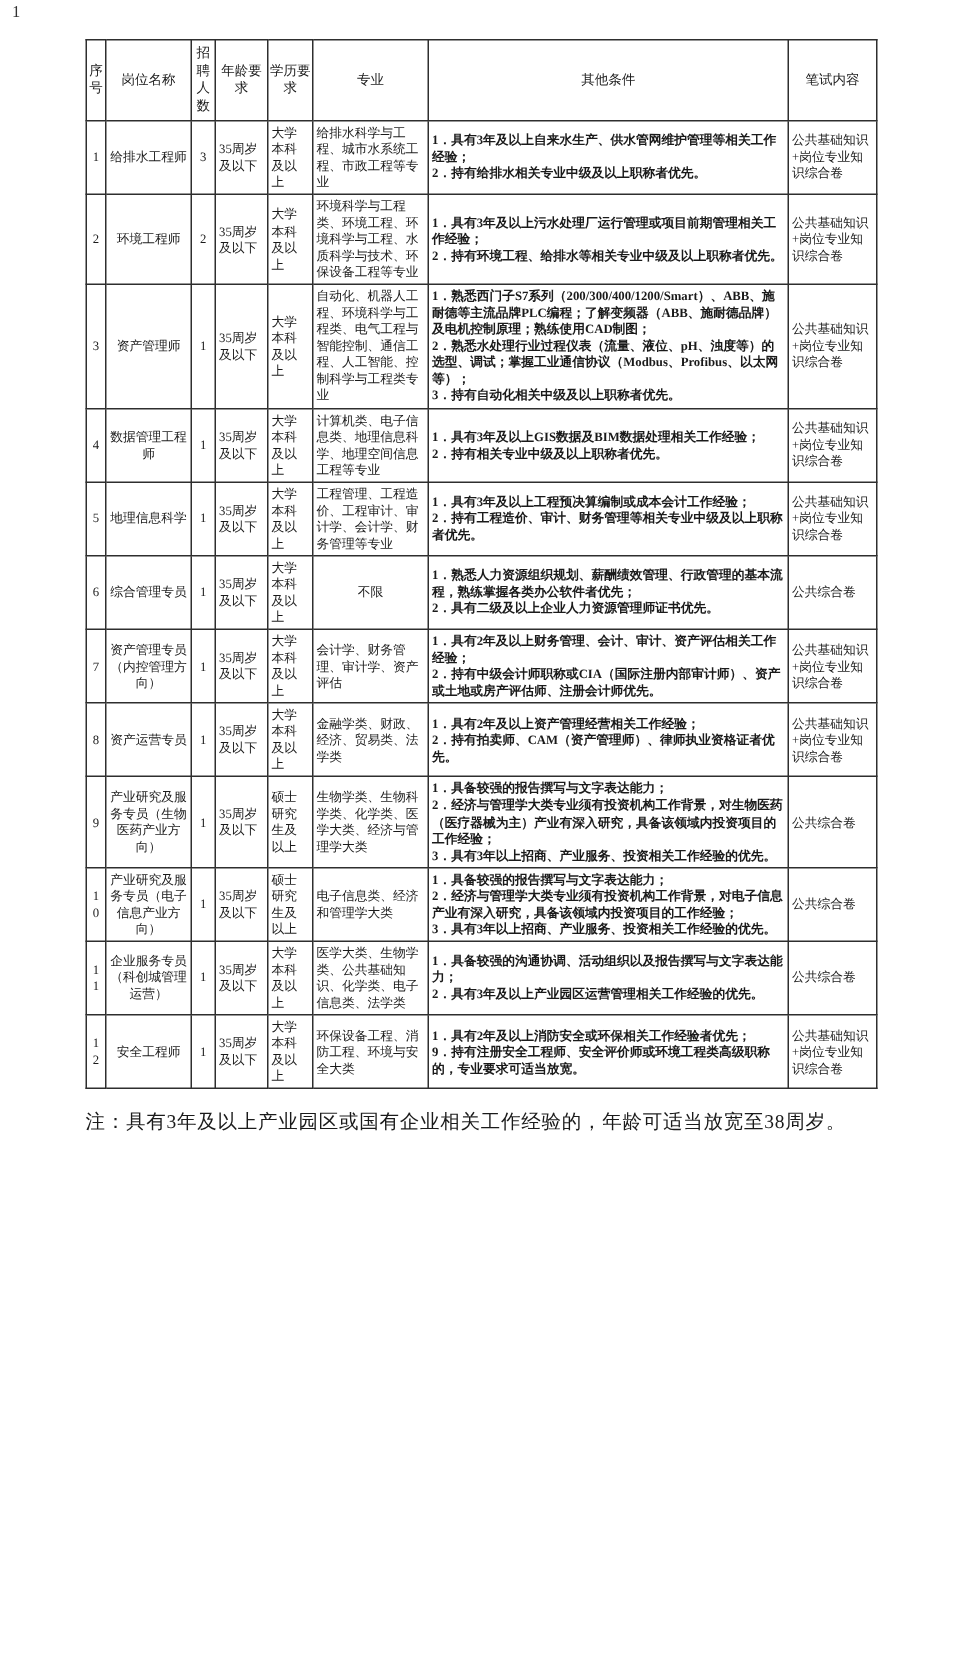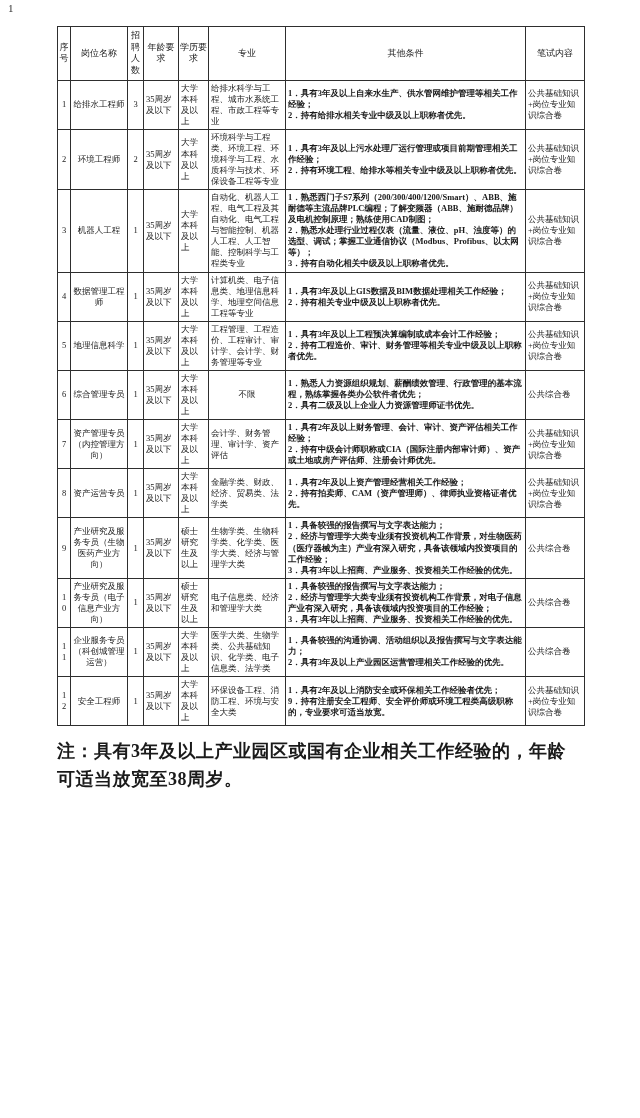--- a/index.html
+++ b/index.html
@@ -49,22 +49,22 @@
     font-size:9px;
   }
   td.col-no,td.col-count,td.col-position{text-align:center;}
   td.col-age,td.col-education{text-align:left;padding:2px 1px;margin-top:35px;}
   td.col-major,td.col-conditions,td.col-exam{
     text-align:left;white-space:pre-line;padding:2px 3px;
   }
   td.col-conditions{padding:2px 4px;font-weight:bold;}
   td.center{text-align:center;margin-left:12px;}
   .note{
-    font-size:18px;
-    font-weight:700;
+    font-size:13px;
+    font-weight:400;
     line-height:1.55;
     margin:12px 5px 0 0;
     letter-spacing:0.5px;
   }
 </style>
 </head>
 <body>
 
 <div class="page">
   <div class="page-number">1</div>
@@ -111,25 +111,25 @@
             <td class="col-count">2</td>
             <td class="col-age">35周岁及以下</td>
             <td class="col-education">大学本科及以上</td>
             <td class="col-major">环境科学与工程类、环境工程、环境科学与工程、水质科学与技术、环保设备工程等专业</td>
             <td class="col-conditions">1．具有3年及以上污水处理厂运行管理或项目前期管理相关工作经验；
 2．持有环境工程、给排水等相关专业中级及以上职称者优先。</td>
             <td class="col-exam">公共基础知识+岗位专业知识综合卷</td>
           </tr>
           <tr>
             <td class="col-no">3</td>
-            <td class="col-position">机器人工程</td>
-            <td class="col-count">1</td>
-            <td class="col-age">35周岁及以下</td>
-            <td class="col-education">大学本科及以上</td>
-            <td class="col-major">自动化、机器人工程、电气工程及其自动化、电气工程与智能控制、机器人工程、人工智能、控制科学与工程类专业</td>
+            <td class="col-position">资产管理师</td>
+            <td class="col-count">1</td>
+            <td class="col-age">35周岁及以下</td>
+            <td class="col-education">大学本科及以上</td>
+            <td class="col-major">自动化、机器人工程、环境科学与工程类、电气工程与智能控制、通信工程、人工智能、控制科学与工程类专业</td>
             <td class="col-conditions">1．熟悉西门子S7系列（200/300/400/1200/Smart）、ABB、施耐德等主流品牌PLC编程；了解变频器（ABB、施耐德品牌）及电机控制原理；熟练使用CAD制图；
 2．熟悉水处理行业过程仪表（流量、液位、pH、浊度等）的选型、调试；掌握工业通信协议（Modbus、Profibus、以太网等）；
 3．持有自动化相关中级及以上职称者优先。</td>
             <td class="col-exam">公共基础知识+岗位专业知识综合卷</td>
           </tr>
           <tr>
             <td class="col-no">4</td>
             <td class="col-position">数据管理工程师</td>
             <td class="col-count">1</td>
             <td class="col-age">35周岁及以下</td>

